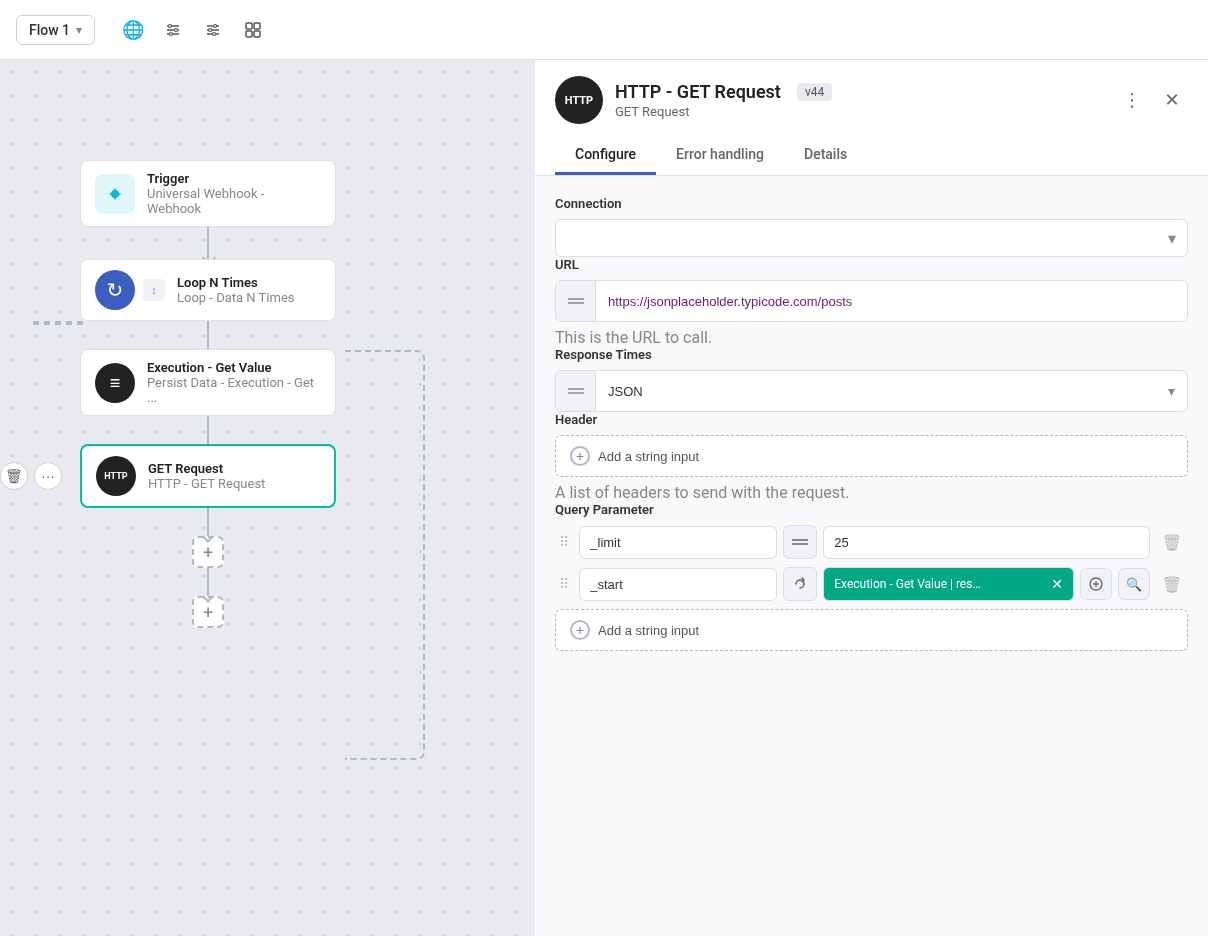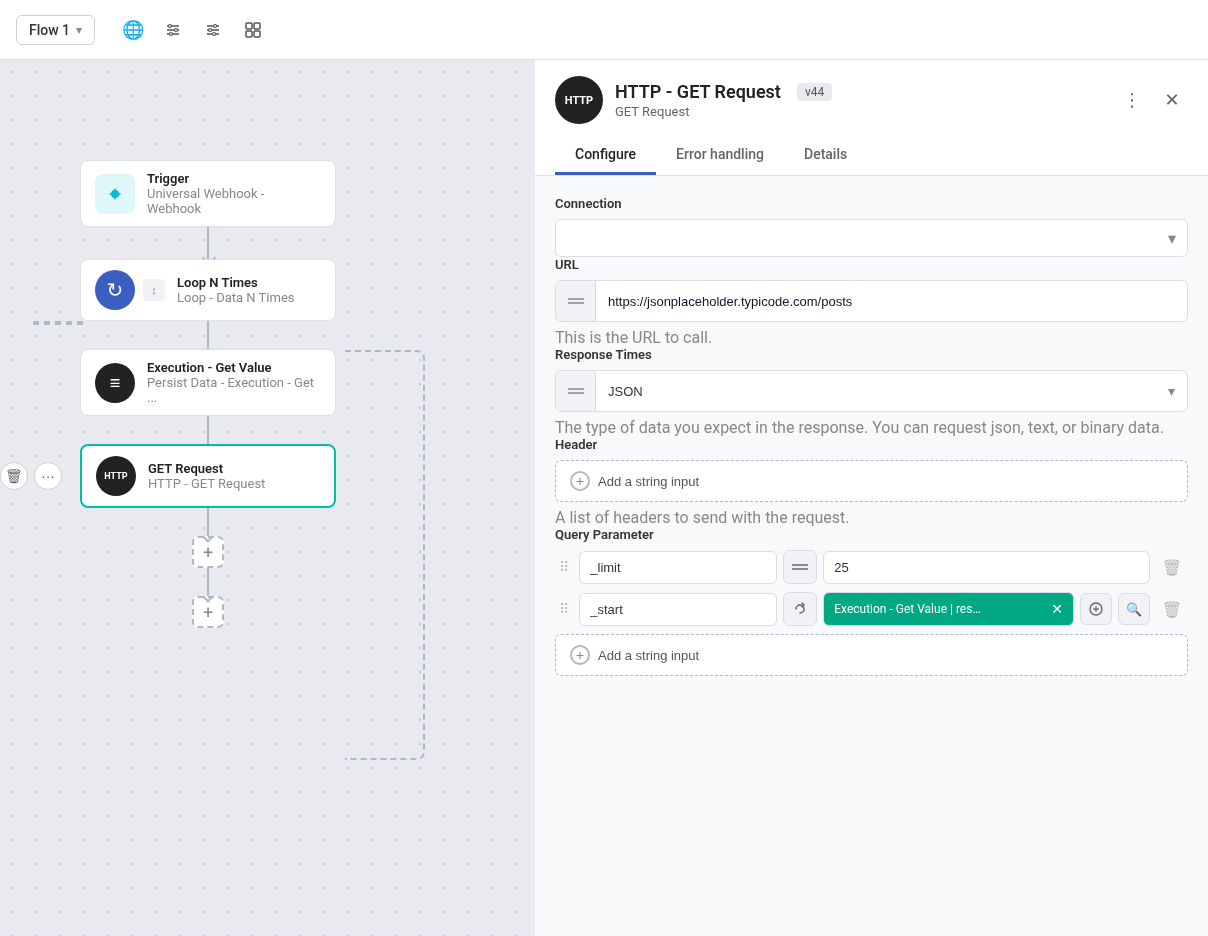--- a/index.html
+++ b/index.html
@@ -326,21 +326,21 @@
       font-size: 16px;
       flex-shrink: 0;
       border-right: 1px solid #d8dde6;
     }
     .url-input {
       flex: 1;
       border: none;
       outline: none;
       padding: 10px 12px;
       font-size: 13px;
-      color: #0f172a;
+      color: #701a75;
       background: transparent;
     }
 
     
     .response-select-wrapper {
       display: flex;
       align-items: center;
       border: 1px solid #d8dde6;
       border-radius: 6px;
       background: #fff;
@@ -682,21 +682,20 @@
               <line x1="0" y1="7" x2="16" y2="7" stroke="#888" stroke-width="1.5"></line>
             </svg>
           </div>
           <select class="response-select">
             <option value="json">JSON</option>
             <option value="text">Text</option>
             <option value="binary">Binary</option>
           </select>
           <span class="response-chevron">▾</span>
         </div>
-        <div class="section-hint">The type of data you expect in the response. You can request json, text, or binary data.</div>
       </div>
 
       <div>
         <div class="section-label">Header</div>
         <button class="add-input-btn">
           <div class="add-circle">+</div>
           <span>Add a string input</span>
         </button>
         <div class="section-hint">A list of headers to send with the request.</div>
       </div>

